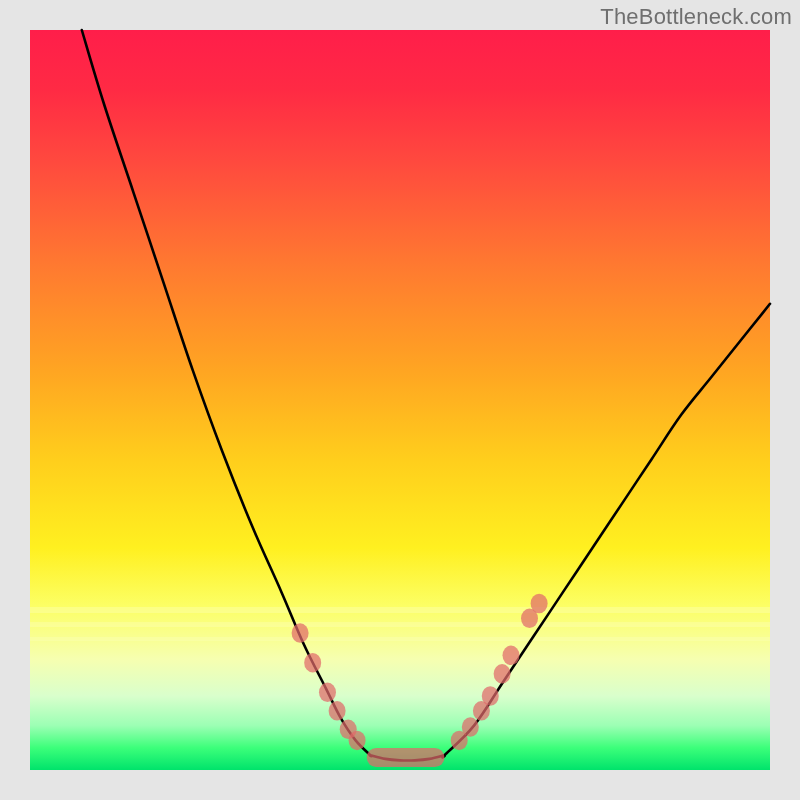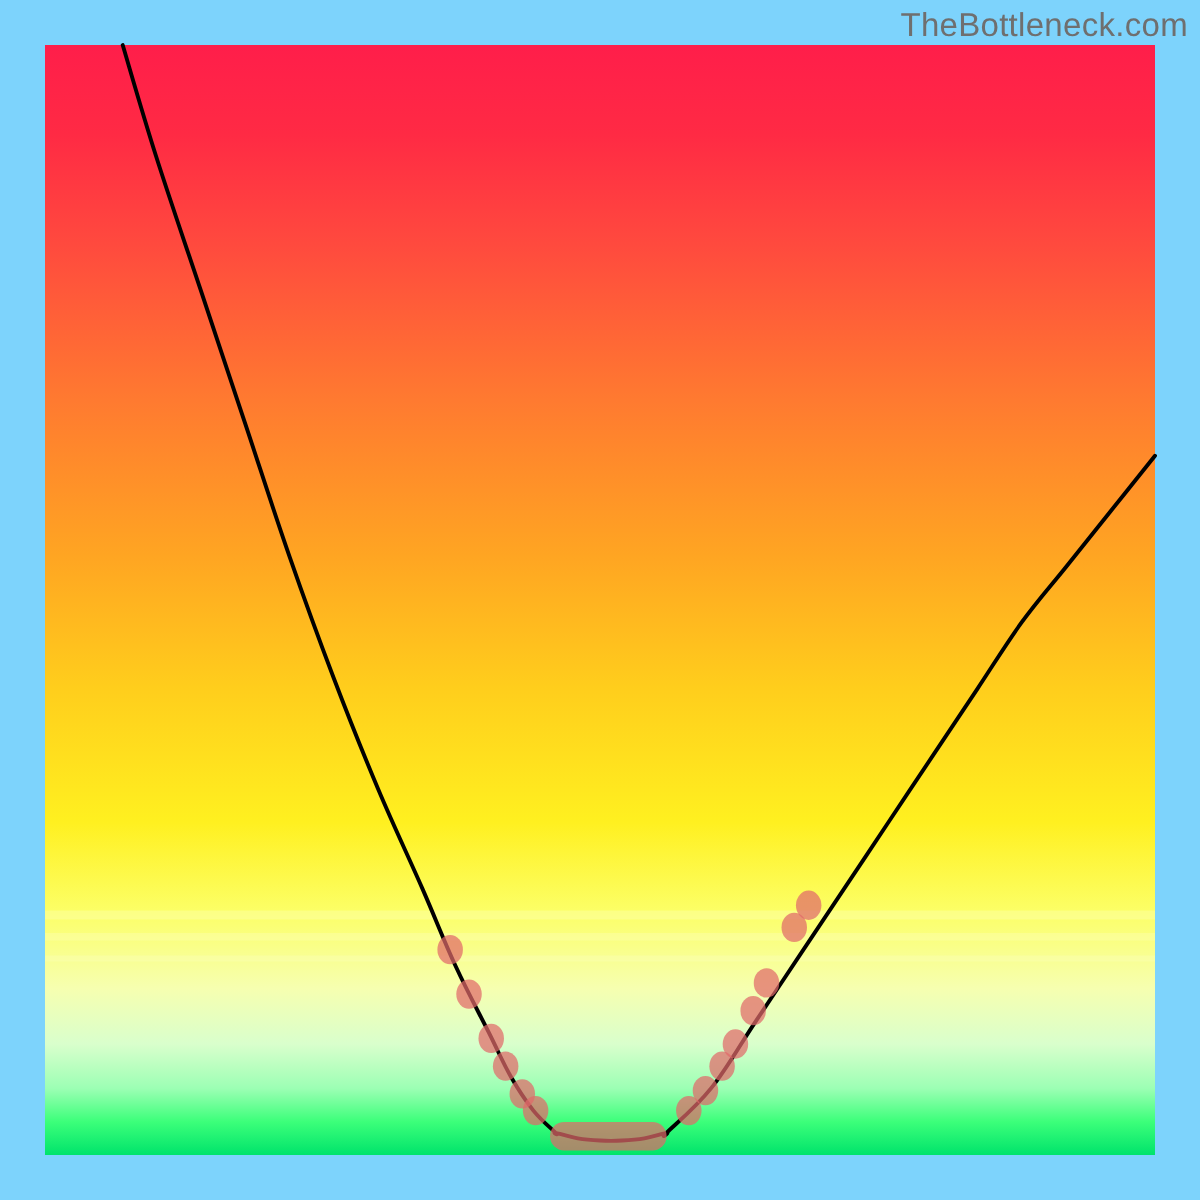--- a/index.html
+++ b/index.html
@@ -8,21 +8,21 @@
     width: 800px;
     height: 800px;
     overflow: hidden;
     background: #000;
     font-family: Arial, Helvetica, sans-serif;
   }
   .stage {
     position: relative;
     width: 800px;
     height: 800px;
-    background: #7dd3fc;
+    background: #e5e5e5;
     text-align: right;
   }
   .plot-area {
     position: absolute;
     left: 30px;
     top: 30px;
     width: 740px;
     height: 740px;
     background: linear-gradient(to bottom,
       #ff1e4a 0%,

